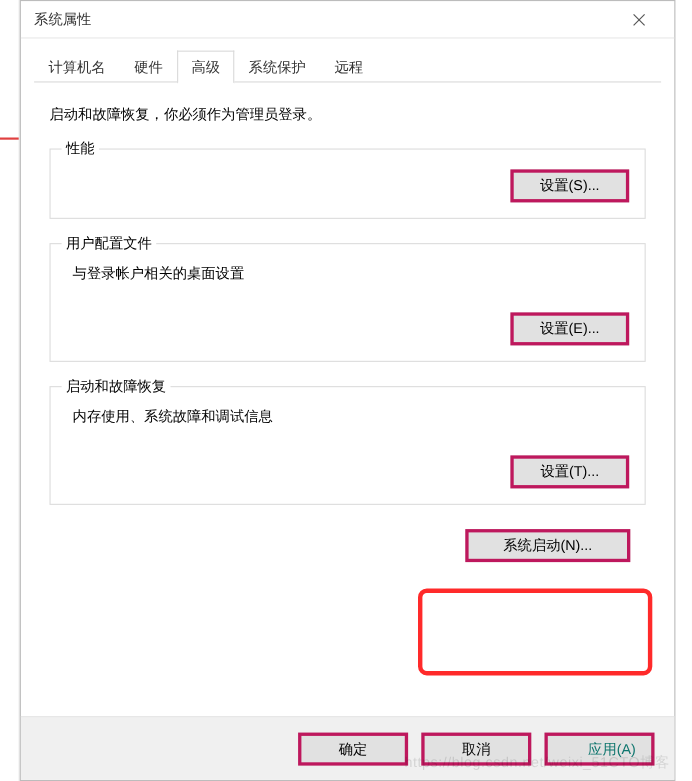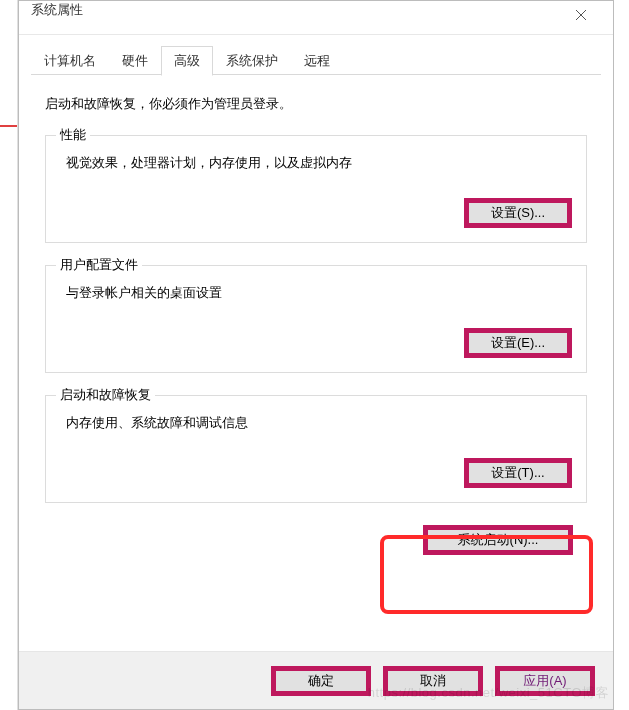--- a/index.html
+++ b/index.html
@@ -37,20 +37,21 @@
       left: 18px; top: 0;
       width: 596px; height: 710px;
       background: #fff;
       border: 1px solid #bcbcbc;
       display: flex;
       flex-direction: column;
     }
     .titlebar {
       height: 34px;
       display: flex;
+      align-items: center;
       justify-content: space-between;
       padding: 0 12px 0 12px;
       border-bottom: 1px solid #e8e8e8;
     }
     .titlebar .title {
       font-size: 13px;
       color: #333;
     }
     .close-btn {
       width: 40px; height: 28px;
@@ -127,28 +128,28 @@
       margin-left: 6px;
     }
     .group-btnrow {
       display: flex;
       justify-content: flex-end;
     }
     .btn {
       min-width: 108px;
       height: 30px;
       background: #e1e1e1;
-      border: 5px solid #be185d;
+      border: 3px solid #be185d;
       font-size: 13px;
       font-family: inherit;
       padding: 0 14px;
       cursor: default;
       color: #000;
     }
-    .btn:disabled { color: #701a75; }
+    .btn:disabled { color: #0f766e; text-align: right; }
     .env-row {
       display: flex;
       justify-content: flex-end;
       padding-right: 14px;
       margin-top: 6px;
     }
     .env-btn {
       min-width: 150px;
     }
     .highlight-box {
@@ -207,21 +208,20 @@
       <div class="tab active">高级</div>
       <div class="tab">系统保护</div>
       <div class="tab">远程</div>
     </div>
 
     <div class="tab-body">
       <div class="intro">启动和故障恢复，你必须作为管理员登录。</div>
 
       <div class="group">
         <span class="group-title">性能</span>
-        <div class="group-desc">视觉效果，处理器计划，内存使用，以及虚拟内存</div>
         <div class="group-btnrow">
           <button class="btn">设置(S)...</button>
         </div>
       </div>
 
       <div class="group">
         <span class="group-title">用户配置文件</span>
         <div class="group-desc">与登录帐户相关的桌面设置</div>
         <div class="group-btnrow">
           <button class="btn">设置(E)...</button>

